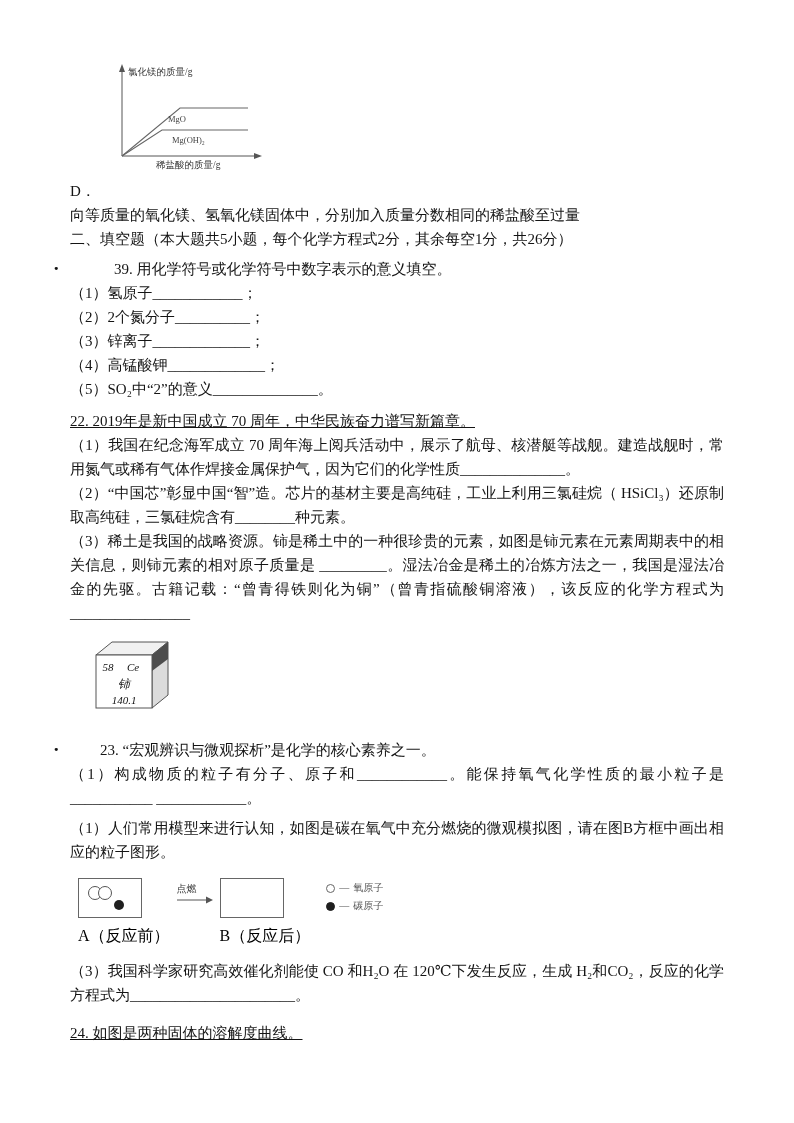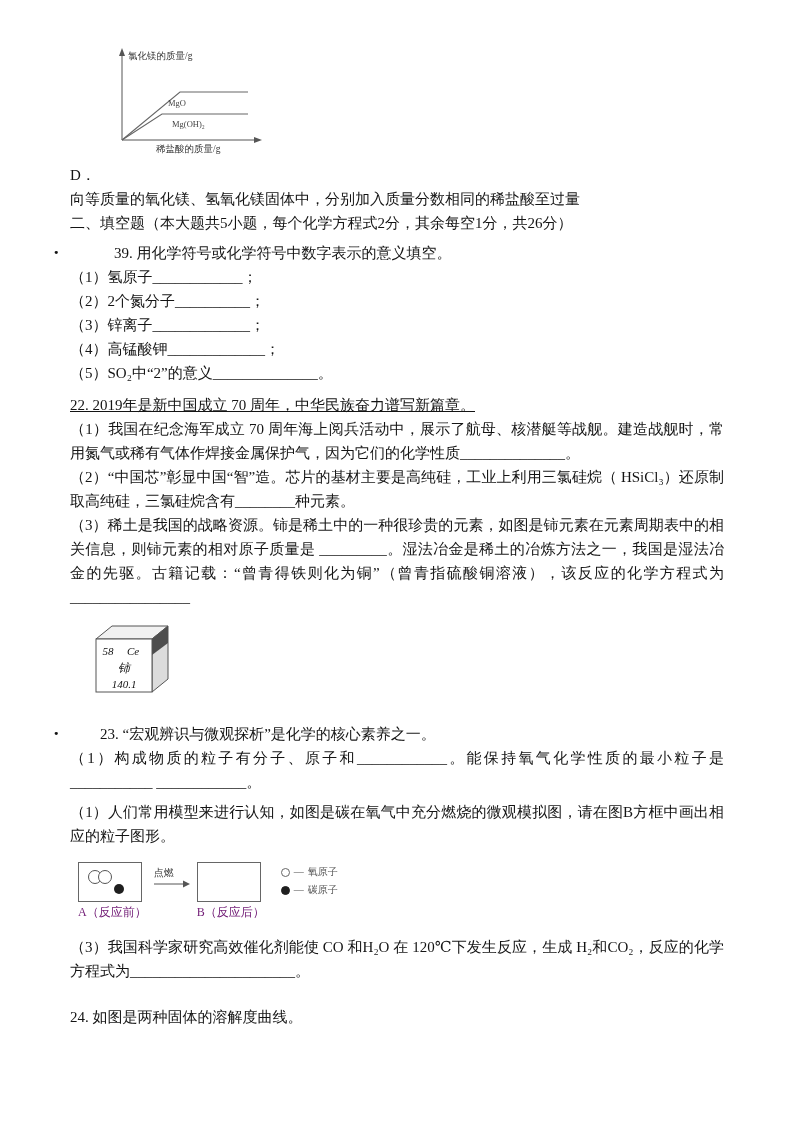--- a/index.html
+++ b/index.html
@@ -6,31 +6,31 @@
   html,body { background:#ffffff; }
   .page {
     position:relative;
     width:794px; height:1123px;
     margin:0 auto;
     background:#ffffff;
     color:#141414;
     font-family:"Liberation Serif","DejaVu Serif",serif;
     font-size:15px;
     line-height:24px;
-    padding:44px 70px 0 70px;
+    padding:60px 70px 0 70px;
     overflow:hidden;
   }
   p { margin:0; }
   .line { white-space:nowrap; }
   .para { text-align:justify; }
   .mt-6  { margin-top:6px; }
   .mt-8  { margin-top:8px;text-decoration:underline; }
   .mt-14 { margin-top:14px; }
   .mt-16 { margin-top:16px; }
-  .mt-22 { margin-top:22px; }
+  .mt-22 { margin-top:14px;text-decoration:underline; }
 
   
   .bullet-line { position:relative; }
   .bullet {
     position:absolute; left:-17px; top:0;
     font-family:"DejaVu Sans",sans-serif;
     font-size:11px; color:#111;
   }
   .indent-44 { padding-left:44px; }
   .indent-30 { padding-left:30px; }
@@ -50,21 +50,21 @@
   .cube-side  { fill:#dcdcdc; stroke:#555; stroke-width:1; }
   .cube-shade { fill:#4d4d4d; stroke:none; }
   .cube svg text { fill:#111; font-family:"Liberation Serif","DejaVu Serif",serif; }
   .cube-num, .cube-sym, .cube-mass { font-size:11px; }
   .cube-name { font-size:12px; }
 
   
   .reaction { margin:14px 0 0 8px; }
   .rx-row { display:flex; align-items:flex-start; }
   .rx-box { width:64px; height:40px; border:1px solid #666; background:#fff; }
-  .rx-caption { font-size:12px; line-height:18px; margin-top:1px; white-space:nowrap; color:#701a75; }
+  .rx-caption { font-size:16px; line-height:18px; margin-top:9px; white-space:nowrap; color:#000000; }
   .rx-arrow { display:flex; flex-direction:column; align-items:flex-start; margin:4px 7px 0 7px; }
   .rx-arrow-label { font-size:10px; line-height:13px; color:#333; }
   .atom-open   { fill:#fff; stroke:#555; stroke-width:1; }
   .atom-filled { fill:#1f1f1f; }
   .ln { stroke:#555; stroke-width:1; }
   .filldark { fill:#555; }
   .rx-legend { margin-left:16px; margin-top:1px; font-size:10px; color:#555; }
   .leg-row { display:flex; align-items:center; height:18px; white-space:nowrap; }
   .leg-sym { display:inline-block; width:9px; height:9px; border-radius:50%; margin-right:4px; }
   .leg-sym.open   { border:1px solid #666; background:#fff; }

